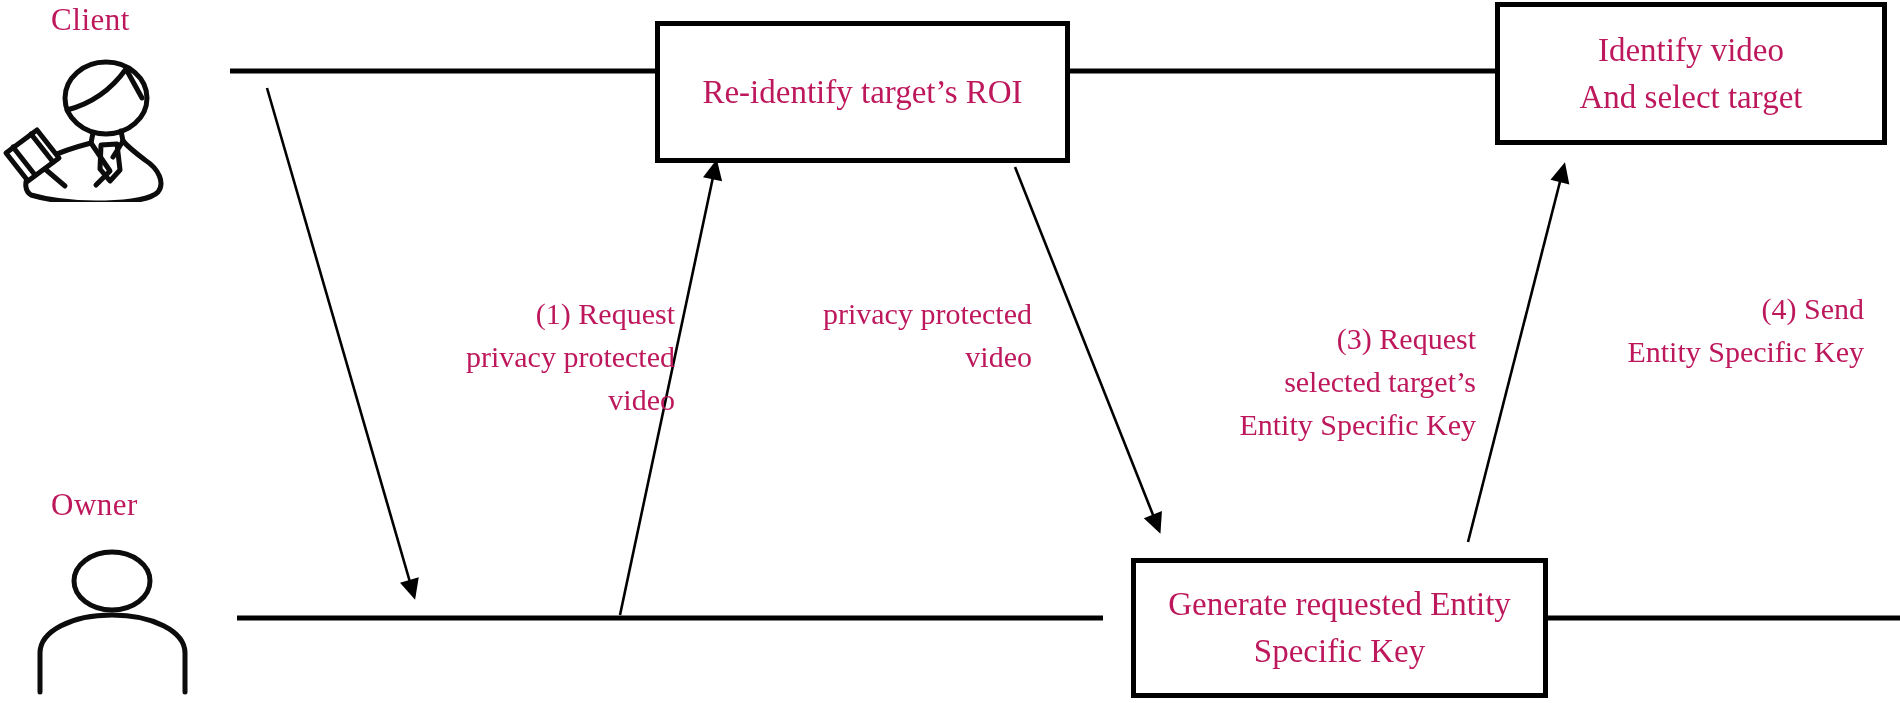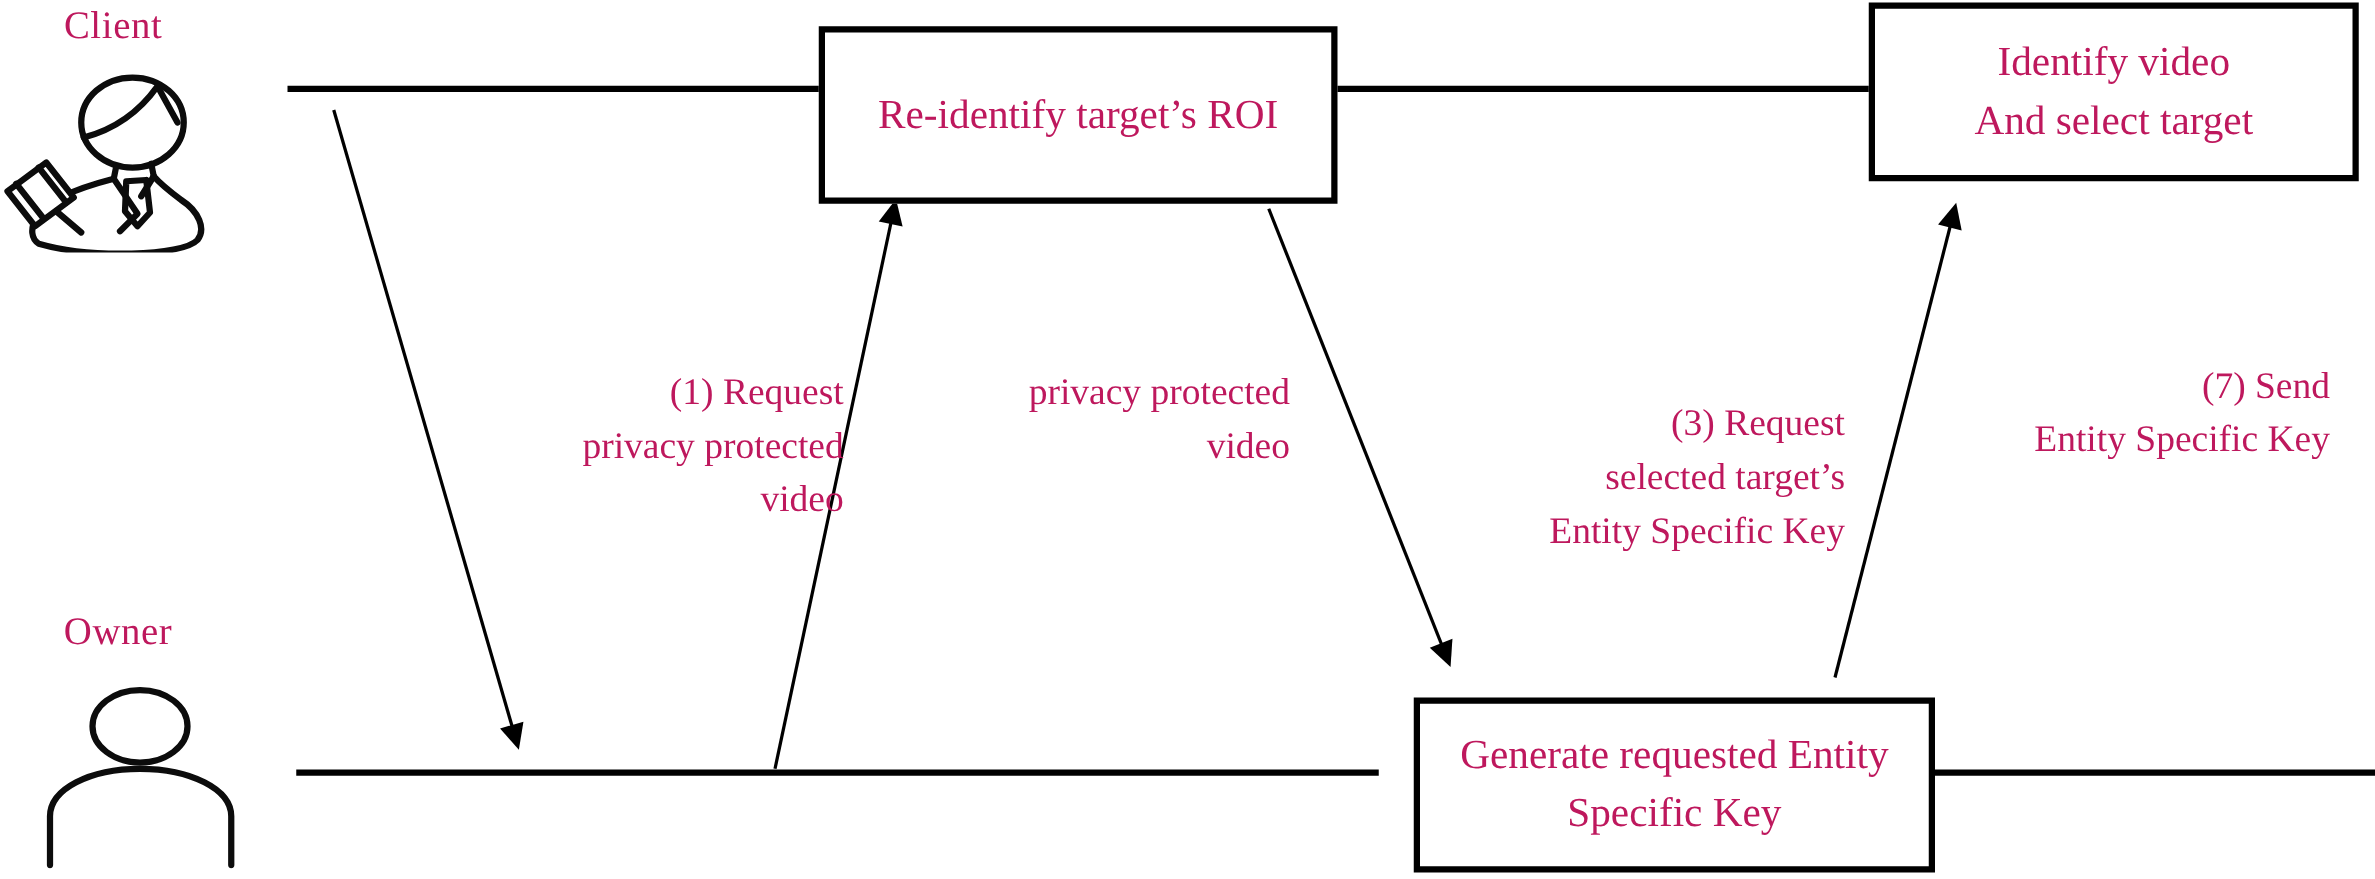--- a/index.html
+++ b/index.html
@@ -121,17 +121,17 @@
     <span>video</span>
   </div>
 
   <div class="msg-label" style="left:1180px;top:287px;width:296px;margin-top:30px;">
     <span>(3) Request</span>
     <span>selected target’s</span>
     <span>Entity Specific Key</span>
   </div>
 
   <div class="msg-label" style="left:1558px;top:287px;width:306px;">
-    <span>(7) Send</span>
+    <span>(4) Send</span>
     <span>Entity Specific Key</span>
   </div>
 
 </div>
 
 </body></html>

